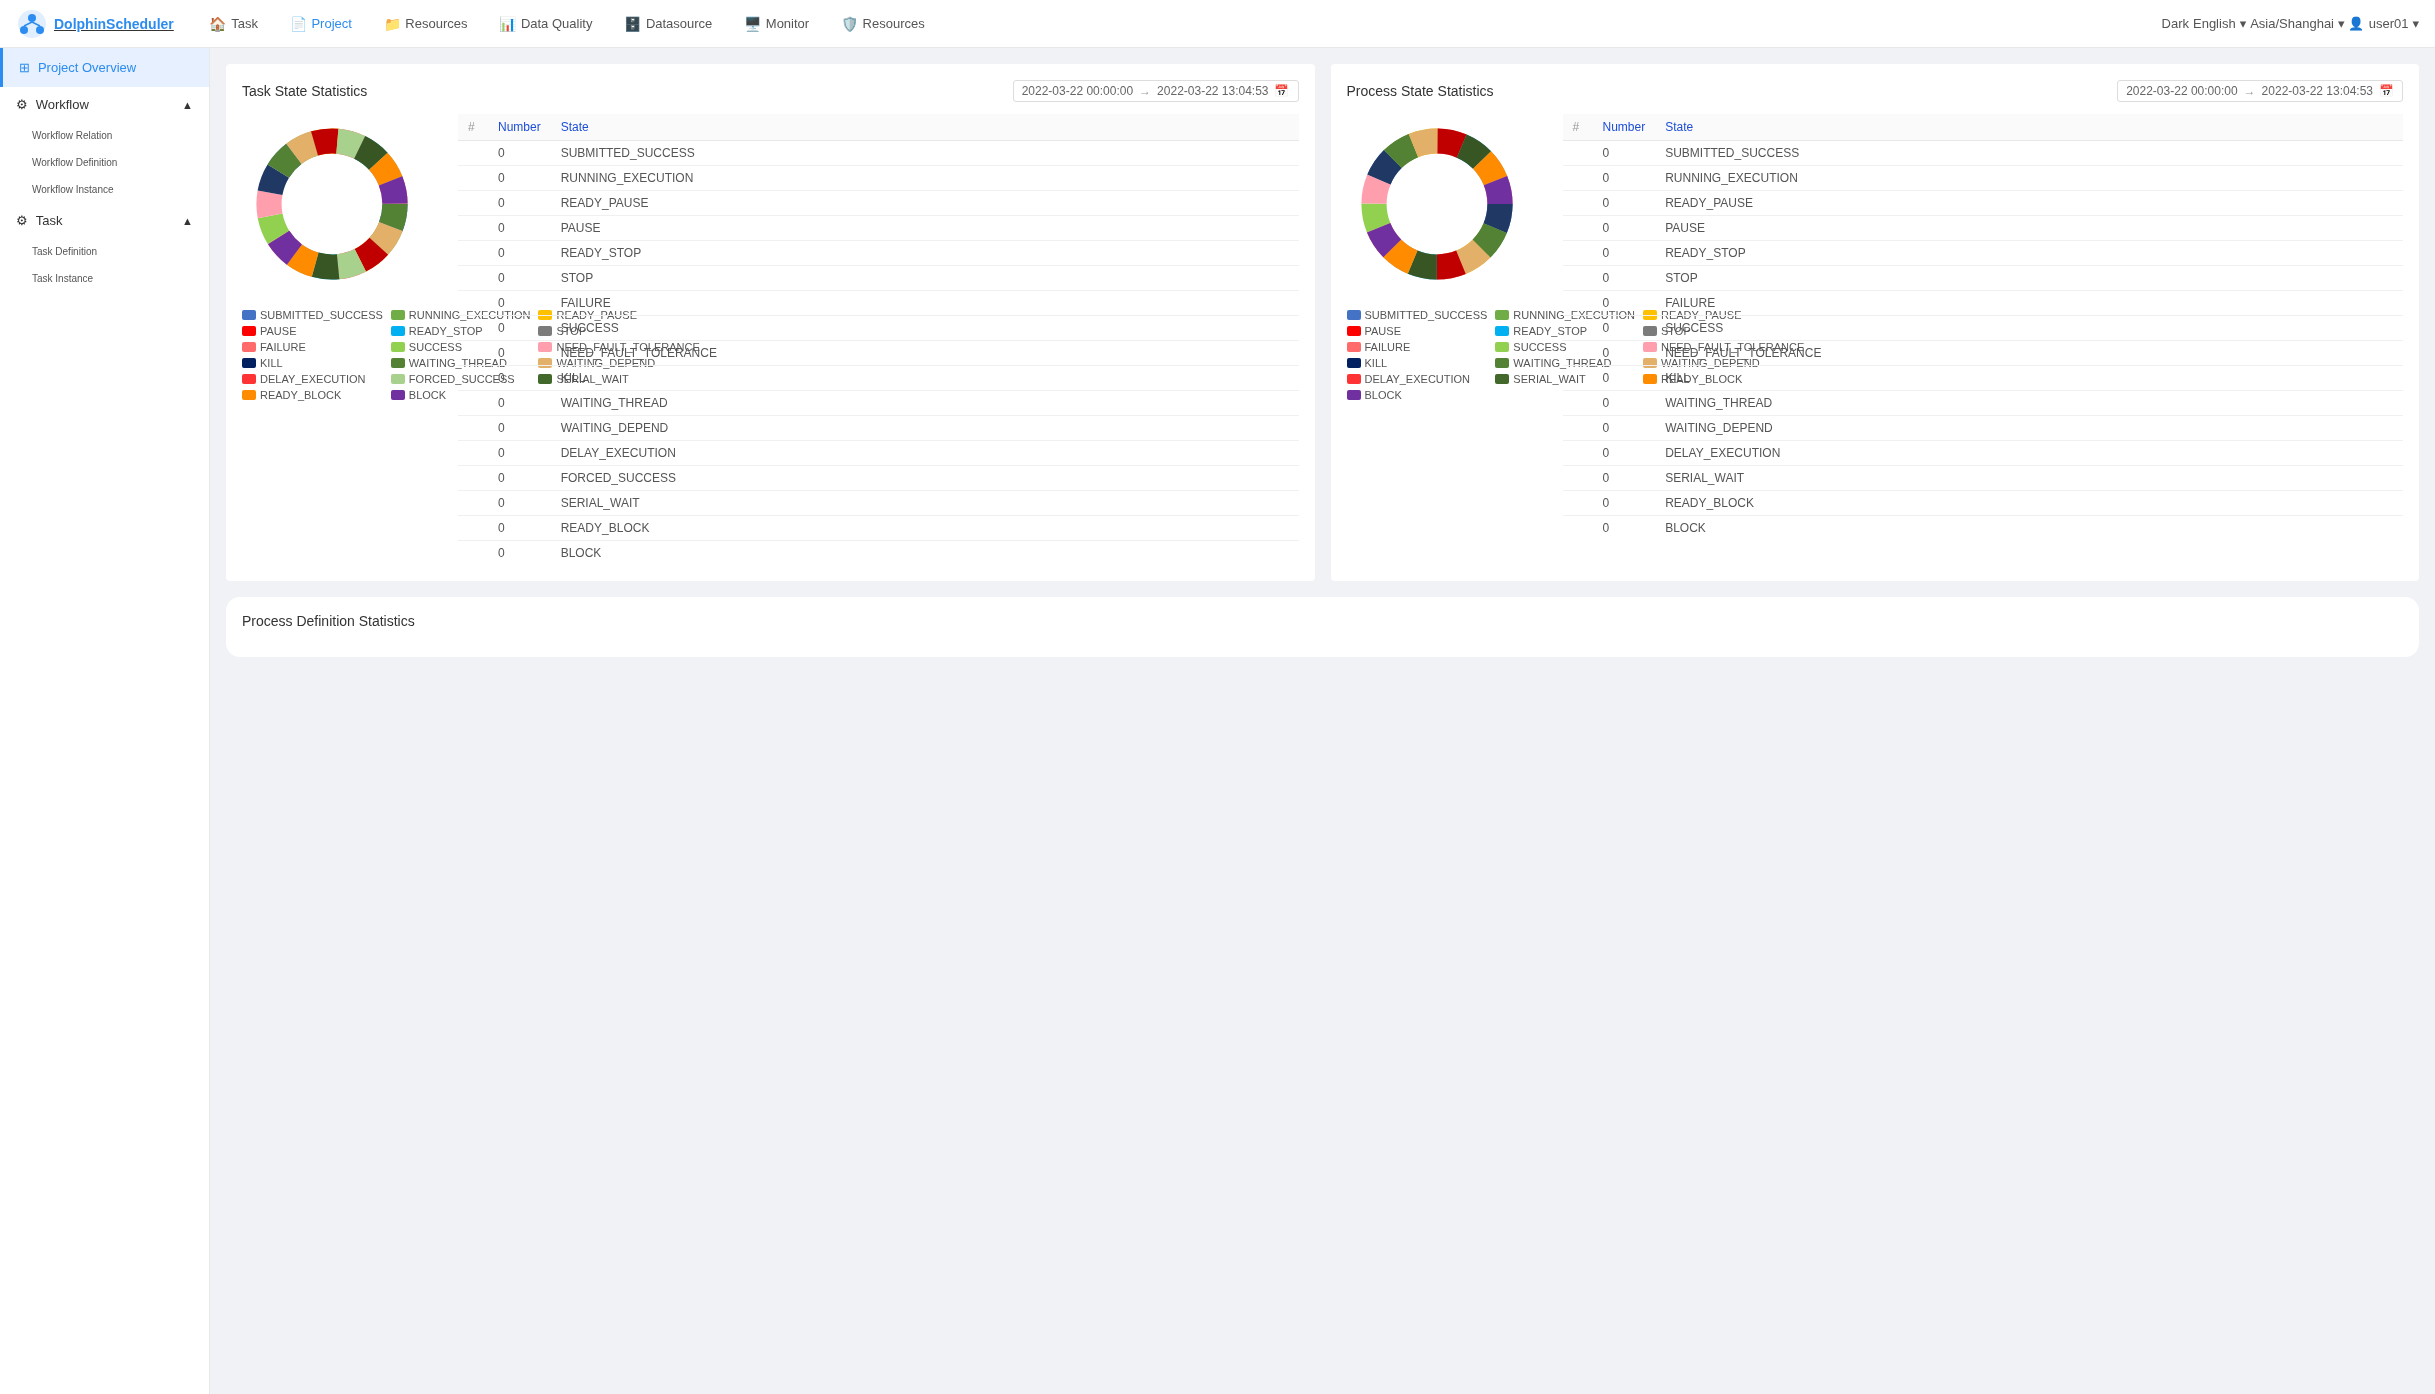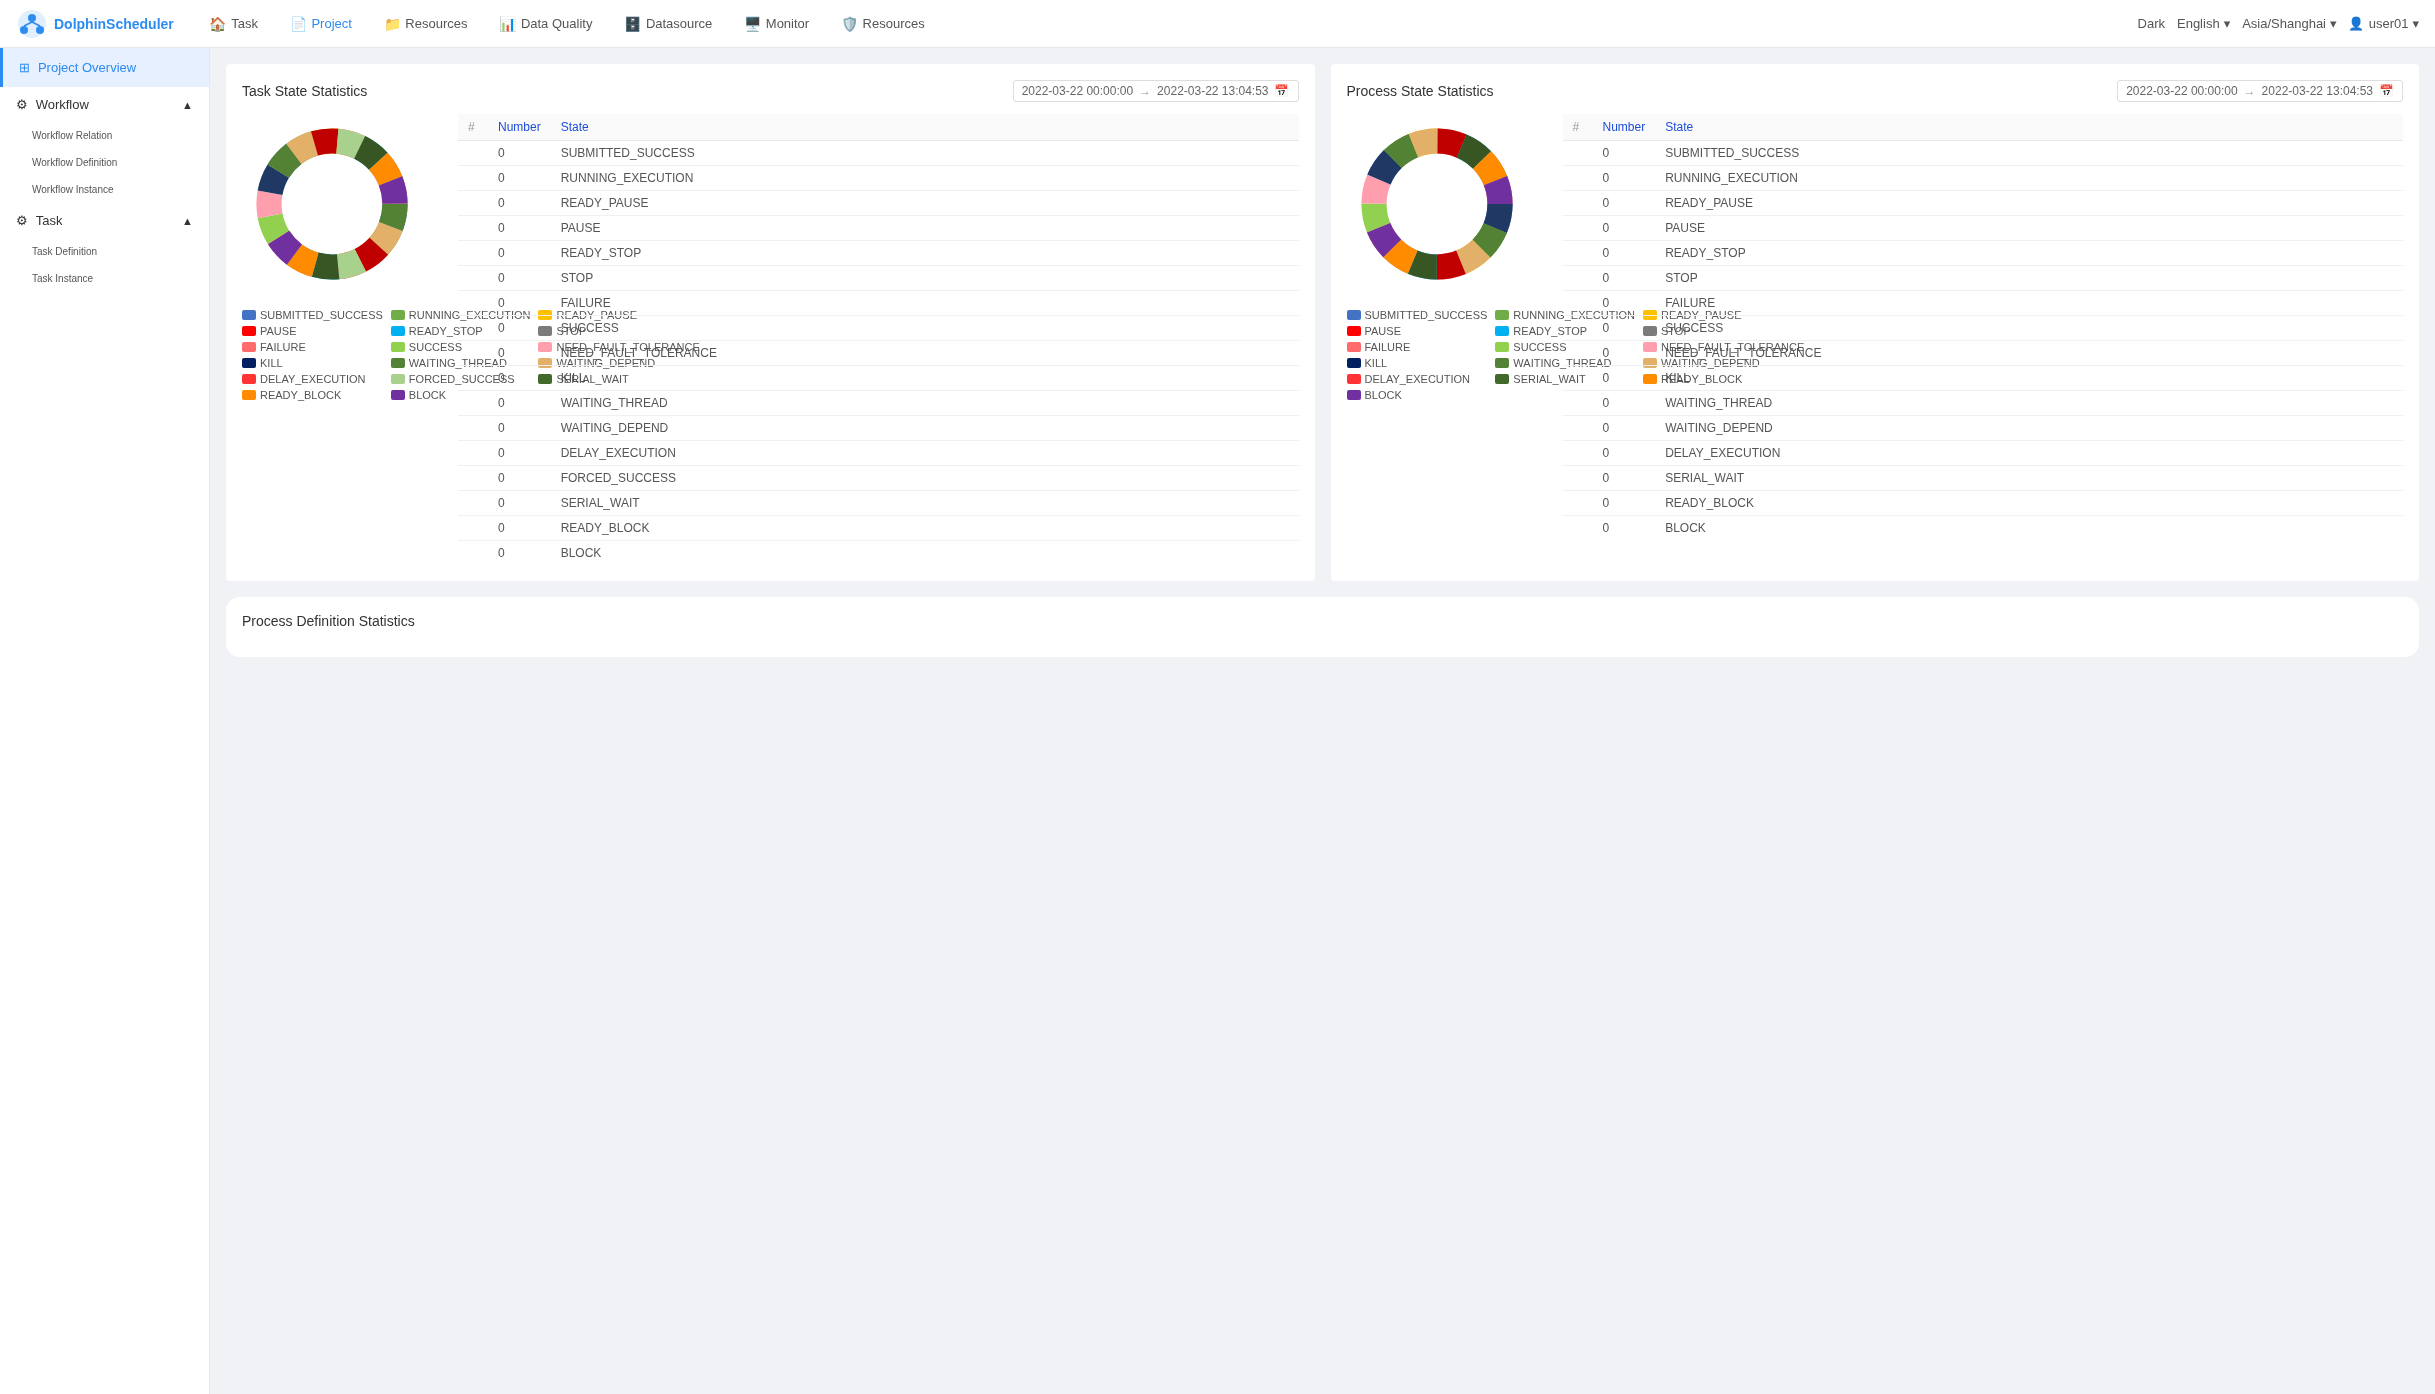--- a/index.html
+++ b/index.html
@@ -14,20 +14,21 @@
       padding: 0 16px;
       border-bottom: 1px solid #e8e8e8;
       gap: 8px;
       flex-shrink: 0;
     }
     .logo-area {
       display: flex;
       align-items: center;
       gap: 6px;
       margin-right: 16px;
+      text-decoration: underline;
     }
     .logo-icon {
       width: 32px;
       height: 32px;
     }
     .logo-text {
       font-size: 14px;
       font-weight: bold;
       color: #2d8cf0;
     }
@@ -41,21 +42,21 @@
       font-size: 13px;
       color: #555;
       white-space: nowrap;
     }
     .nav-item.active { color: #2d8cf0; }
     .nav-icon { font-size: 14px; }
     .nav-right {
       margin-left: auto;
       display: flex;
       align-items: center;
-      gap: 12px;
+      gap: 4px;
       font-size: 13px;
       color: #555;
       padding-left: 16px;
     }
     .nav-right-item {
       display: flex;
       align-items: center;
       gap: 4px;
       cursor: pointer;
     }

